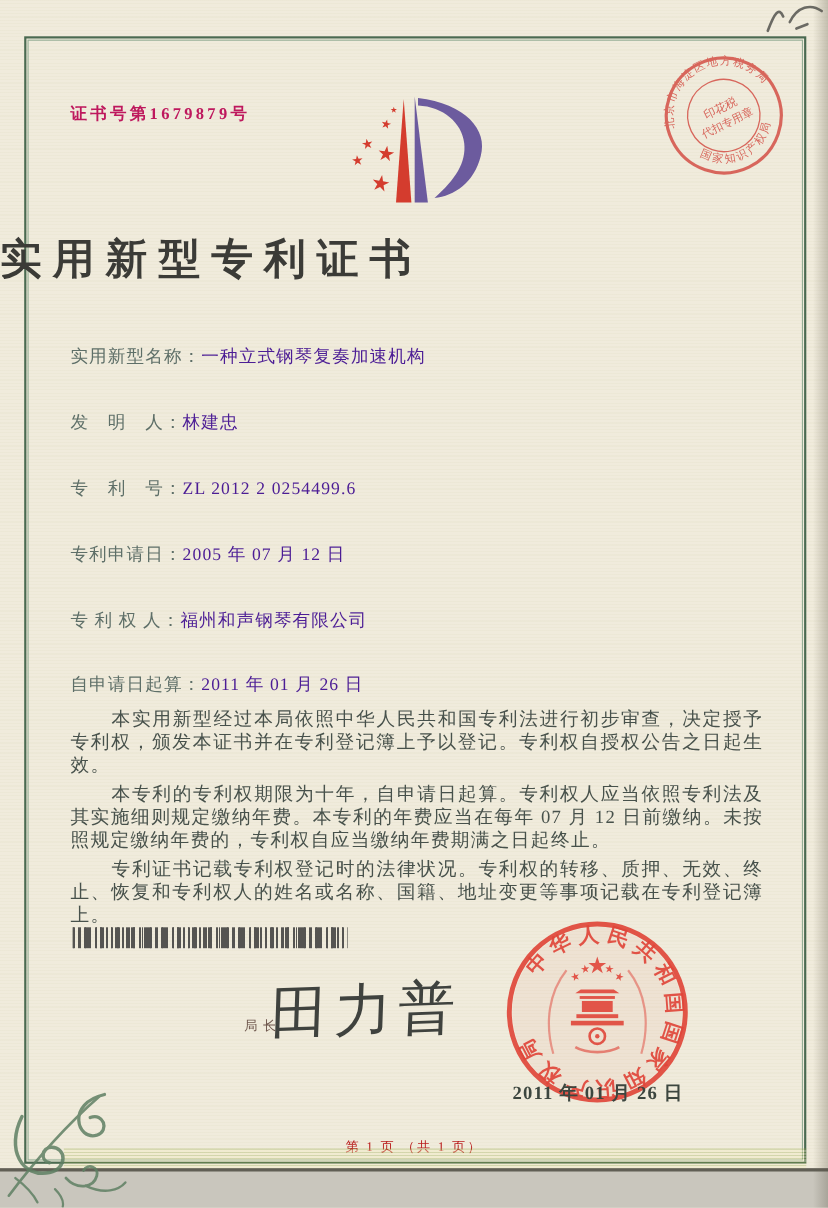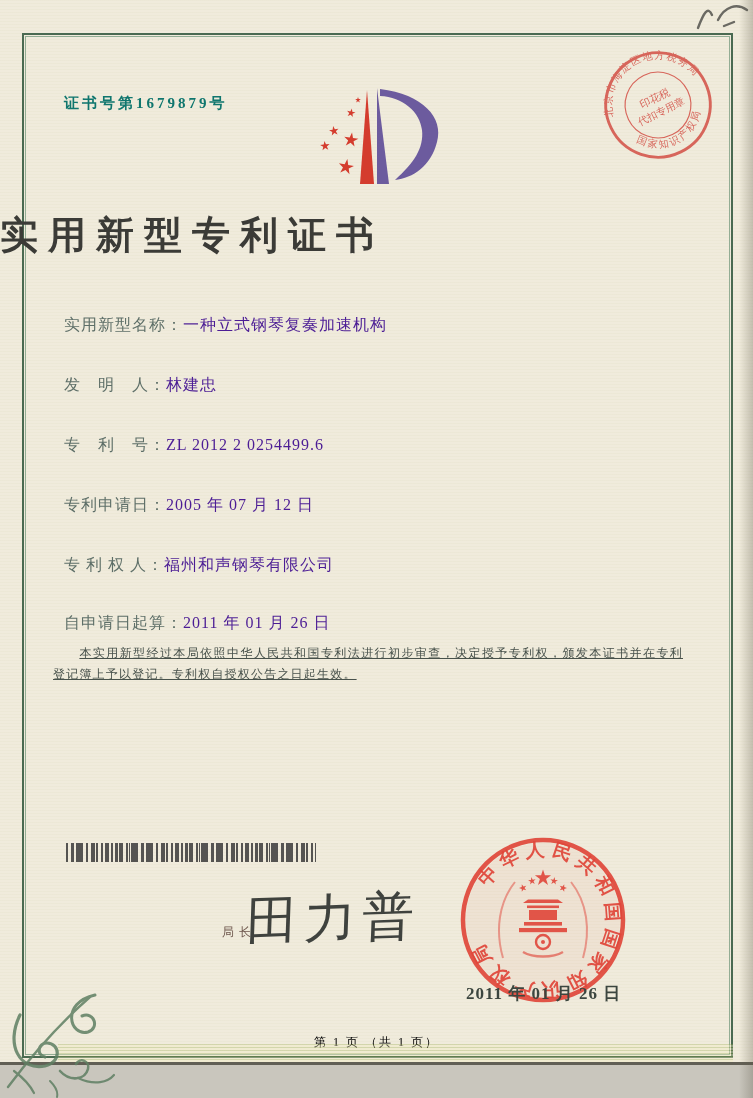--- a/index.html
+++ b/index.html
@@ -19,38 +19,38 @@
   }
   .frame-outer{
     position:absolute;left:22px;top:33px;width:707px;height:1021px;
     border:2px solid #4a6a51;z-index:2;
   }
   .frame-inner{
     position:absolute;inset:1px;border:1px solid #93ad94;
   }
   .cert-no{
     position:absolute;left:64px;top:94px;z-index:3;
-    font-size:15px;letter-spacing:3px;color:#0f766e;font-weight:600;
+    font-size:15px;letter-spacing:3px;color:#be185d;font-weight:600;
   }
   .logo{position:absolute;left:318px;top:86px;z-index:3;}
   .title{
     position:absolute;left:0;right:0;top:210px;z-index:3;
     font-size:38px;font-weight:bold;color:#3b3b37;
     letter-spacing:10px;
   }
   .field-row{
     position:absolute;left:64px;z-index:3;font-size:16px;line-height:22px;
     white-space:nowrap;
   }
   .field-label{color:#5e6f68;letter-spacing:1px;margin-top:36px;}
   .field-value{color:#4c1d95;letter-spacing:1px;}
   .body-text{
-    position:absolute;left:53px;top:643px;width:630px;z-index:3;
-    font-size:12px;line-height:21px;letter-spacing:1.2px;
-    color:#47514b;text-align:justify;text-decoration:underline;
+    position:absolute;left:64px;top:643px;width:630px;z-index:3;
+    font-size:17px;line-height:21px;letter-spacing:1.2px;
+    color:#47514b;text-align:justify;
   }
   .body-text p{margin:0 0 5px 0;text-indent:2.2em;}
   .barcode{
     position:absolute;left:66px;top:843px;width:250px;height:19px;z-index:3;opacity:.82;
     background-image:
       repeating-linear-gradient(90deg,#343434 0 2px,rgba(0,0,0,0) 2px 5px),
       repeating-linear-gradient(90deg,#343434 0 1px,rgba(0,0,0,0) 1px 7px),
       repeating-linear-gradient(90deg,rgba(0,0,0,0) 0 11px,#343434 11px 14px);
   }
   .sig-title{
@@ -64,21 +64,21 @@
   }
   .seal{position:absolute;left:453px;top:830px;z-index:5;}
   .seal-date{
     position:absolute;left:466px;top:982px;z-index:6;
     font-size:17px;font-weight:600;color:#3c463f;letter-spacing:1px;
   }
   .tax-stamp{position:absolute;left:600px;top:47px;z-index:5;}
   .pen-mark{position:absolute;left:690px;top:2px;z-index:5;}
   .footer{
     position:absolute;left:0;right:0;top:1034px;z-index:3;
-    text-align:center;font-size:12px;color:#000000;letter-spacing:2px;
+    text-align:center;font-size:12px;color:#b91c1c;letter-spacing:2px;
   }
   .guilloche-band{
     position:absolute;left:58px;right:20px;top:1044px;height:18px;z-index:4;opacity:.85;
     background:repeating-linear-gradient(180deg, rgba(150,170,70,.35) 0 1px, rgba(240,235,190,.45) 1px 3px);
   }
   .bottom-strip{
     position:absolute;left:0;right:0;top:1062px;height:36px;z-index:3;
     background:#c9c6bd;border-top:3px solid #615f55;
   }
   .flourish{position:absolute;left:0;top:985px;z-index:6;}
@@ -129,20 +129,22 @@
 </div>
 <div class="field-row" style="top:554px">
   <span class="field-label">专 利 权 人：</span><span class="field-value">福州和声钢琴有限公司</span>
 </div>
 <div class="field-row" style="top:612px">
   <span class="field-label">自申请日起算：</span><span class="field-value">2011 年 01 月 26 日</span>
 </div>
 
 <div class="body-text">
   <p>本实用新型经过本局依照中华人民共和国专利法进行初步审查，决定授予专利权，颁发本证书并在专利登记簿上予以登记。专利权自授权公告之日起生效。</p>
+  <p>本专利的专利权期限为十年，自申请日起算。专利权人应当依照专利法及其实施细则规定缴纳年费。本专利的年费应当在每年 07 月 12 日前缴纳。未按照规定缴纳年费的，专利权自应当缴纳年费期满之日起终止。</p>
+  <p>专利证书记载专利权登记时的法律状况。专利权的转移、质押、无效、终止、恢复和专利权人的姓名或名称、国籍、地址变更等事项记载在专利登记簿上。</p>
 </div>
 
 <div class="barcode"></div>
 
 <div class="sig-title">局长</div>
 <div class="sig-name">田力普</div>
 
 <svg class="seal" width="180" height="180" viewBox="0 0 180 180">
   <defs>
     <polygon id="star2" points="0,-1 0.225,-0.309 0.951,-0.309 0.363,0.118 0.588,0.809 0,0.382 -0.588,0.809 -0.363,0.118 -0.951,-0.309 -0.225,-0.309"></polygon>

